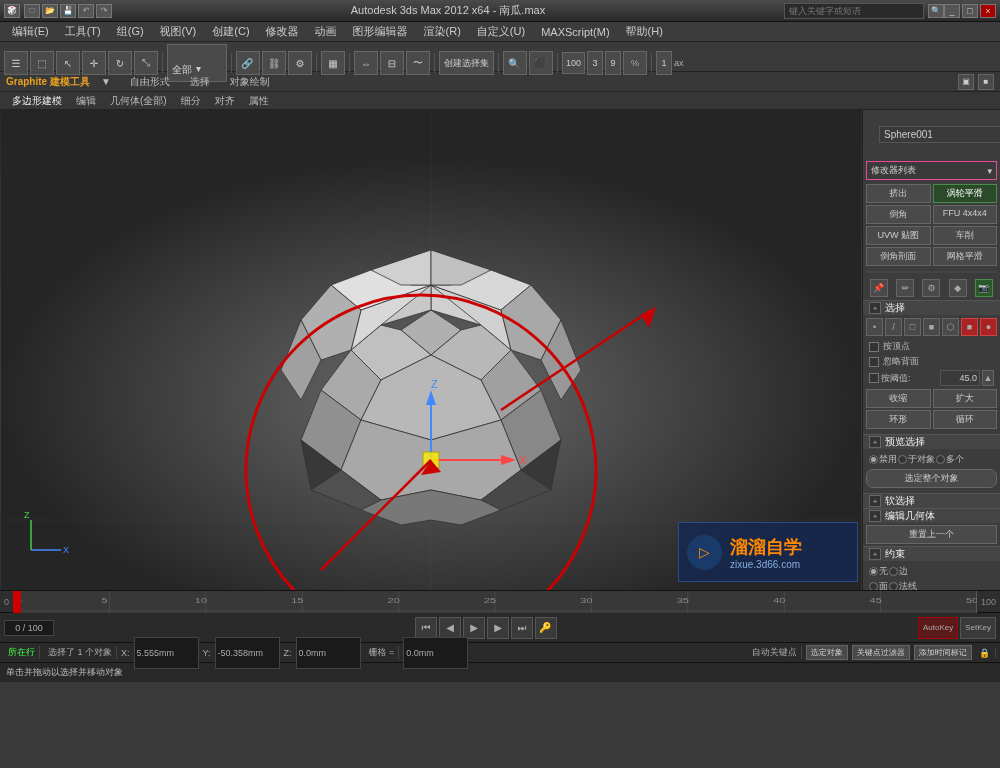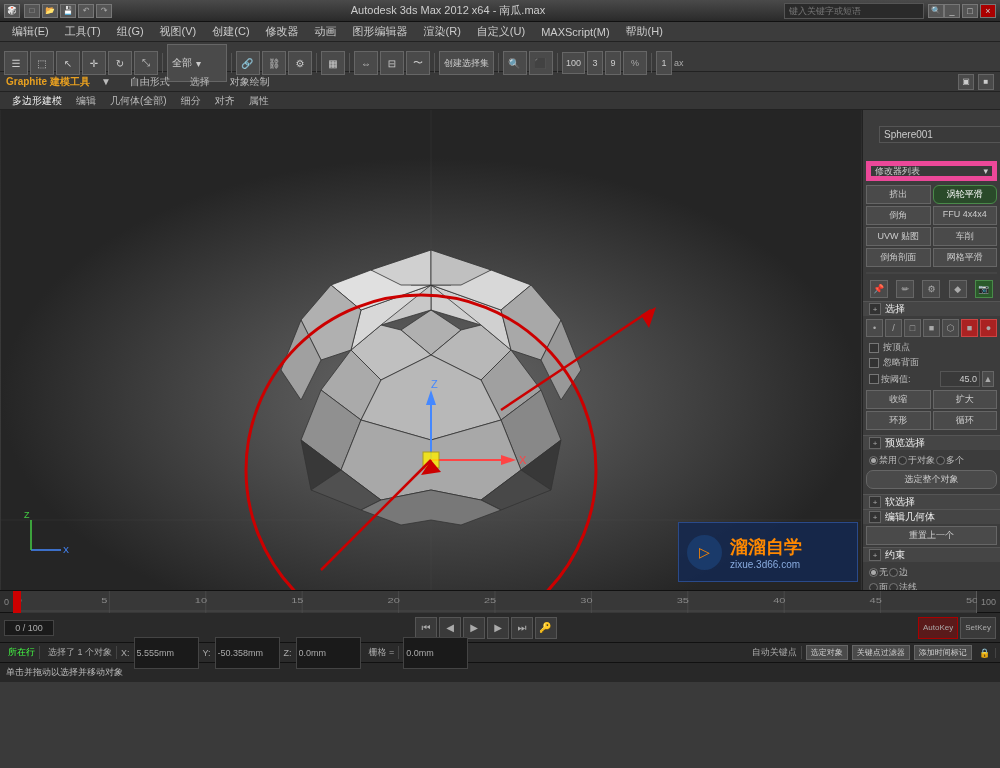--- a/index.html
+++ b/index.html
@@ -16,21 +16,21 @@
     .win-btn.close { background: #a00; }
 
     
     #menubar { height: 20px; background: #3c3c3c; display: flex; align-items: center; padding: 0 4px; border-bottom: 1px solid #222; gap: 0; }
     .menu-item { padding: 2px 8px; font-size: 11px; color: #ccc; cursor: pointer; white-space: nowrap; }
 
     
     #toolbar { height: 30px; background: #3a3a3a; display: flex; align-items: center; padding: 2px 4px; border-bottom: 1px solid #222; gap: 2px; flex-wrap: wrap; }
     .tb-btn { width: 24px; height: 24px; background: #4a4a4a; border: 1px solid #666; display: flex; align-items: center; justify-content: center; font-size: 10px; color: #ccc; cursor: pointer; }
     .tb-separator { width: 1px; height: 20px; background: #555; margin: 0 2px; }
-    .tb-dropdown { height: 22px; background: #4a4a4a; border: 1px solid #666; color: #ccc; font-size: 10px; padding: 18px 4px; display: flex; align-items: center; gap: 4px; cursor: pointer; min-width: 60px; }
+    .tb-dropdown { height: 22px; background: #4a4a4a; border: 1px solid #666; color: #ccc; font-size: 10px; padding: 18px 4px; display: flex; gap: 4px; cursor: pointer; min-width: 60px; }
     .tb-percent { height: 22px; background: #4a4a4a; border: 1px solid #666; color: #ccc; font-size: 9px; padding: 0 3px; display: flex; align-items: center; }
 
     
     #subtoolbar { height: 20px; background: #383838; display: flex; align-items: center; padding: 0 6px; border-bottom: 1px solid #222; gap: 4px; }
     .sub-item { padding: 1px 8px; font-size: 10px; color: #bbb; cursor: pointer; }
     .sub-toggle { padding: 1px 6px; font-size: 10px; color: #bbb; cursor: pointer; border: 1px solid transparent; }
 
     
     #subtoolbar2 { height: 18px; background: #363636; display: flex; align-items: center; padding: 0 6px; border-bottom: 1px solid #222; gap: 2px; }
     .sub2-item { padding: 1px 6px; font-size: 10px; color: #bbb; cursor: pointer; }
@@ -41,21 +41,21 @@
     
     #viewport { flex: 1; background: #4a4a4a; position: relative; overflow: hidden; min-height: 0; }
     #viewport-label { position: absolute; top: 4px; left: 4px; color: #ccc; font-size: 10px; background: rgba(0,0,0,0.3); padding: 1px 4px; }
 
     
     #scene { width: 100%; height: 100%; position: relative; background: radial-gradient(ellipse at 50% 60%, #6a6a6a 0%, #3a3a3a 70%, #2a2a2a 100%); }
 
     
     #rightpanel { width: 138px; background: #3c3c3c; border-left: 1px solid #222; display: flex; flex-direction: column; overflow-y: auto; overflow-x: hidden; }
     .rp-object-name { background: #3a3a3a; border: 1px solid #555; color: #ccc; font-size: 10px; padding: 2px 4px; margin: 13px; width: calc(100% - 6px); }
-    .rp-dropdown-full { background: #3a3a3a; border: 5px solid #ec4899; color: #ccc; font-size: 9px; padding: 2px 4px; margin: 2px 3px; width: calc(100% - 6px); display: flex; align-items: center; justify-content: space-between; cursor: pointer; height: 20px; }
+    .rp-dropdown-full { background: #3a3a3a; border: 1px solid #ec4899; color: #ccc; font-size: 9px; padding: 2px 4px; margin: 2px 3px; width: calc(100% - 6px); display: flex; align-items: center; justify-content: space-between; cursor: pointer; height: 20px; }
     .rp-btn { background: #4a4a4a; border: 1px solid #666; color: #ccc; font-size: 9px; padding: 2px 4px; cursor: pointer; flex: 1; text-align: center; }
     .rp-label { font-size: 9px; color: #bbb; }
     .rp-modifier-list { background: #2a2a2a; margin: 3px; height: 70px; border: 1px solid #444; overflow-y: auto; }
     .rp-modifier-item { padding: 2px 4px; font-size: 9px; color: #6af; background: #1a3a5a; border-bottom: 1px solid #333; cursor: pointer; }
     .rp-icon-row { display: flex; align-items: center; justify-content: space-around; padding: 3px; }
     .rp-icon { width: 18px; height: 18px; background: #4a4a4a; border: 1px solid #666; display: flex; align-items: center; justify-content: center; font-size: 9px; color: #aaa; cursor: pointer; }
     .rp-icon.active { background: #2a5a2a; border-color: #4a8a4a; }
 
     .rp-section-header { height: 20px; background: #454545; display: flex; align-items: center; padding: 0 6px; font-size: 10px; color: #eee; cursor: pointer; border-top: 1px solid #555; }
     .rp-expand-btn { width: 12px; height: 12px; background: #333; border: 1px solid #666; display: flex; align-items: center; justify-content: center; font-size: 8px; color: #aaa; margin-right: 4px; }
@@ -323,21 +323,21 @@
       <input type="text" class="rp-object-name" value="Sphere001" style="">
     </div>
 
     <div class="rp-dropdown-full">
       <span>修改器列表</span>
       <span>▾</span>
     </div>
 
     <div style="display:grid;grid-template-columns:1fr 1fr;gap:2px;padding:2px 3px;">
       <div class="rp-btn">挤出</div>
-      <div class="rp-btn" style="background:#2a4a2a;border-color:#4a8a4a;color:#fff;border-radius:6px;">涡轮平滑</div>
+      <div class="rp-btn" style="background:#2a4a2a;border-color:#4a8a4a;color:#fff;">涡轮平滑</div>
       <div class="rp-btn">倒角</div>
       <div class="rp-btn">FFU 4x4x4</div>
       <div class="rp-btn">UVW 贴图</div>
       <div class="rp-btn">车削</div>
       <div class="rp-btn">倒角剖面</div>
       <div class="rp-btn">网格平滑</div>
     </div>
 
     <div class="rp-modifier-list">
       <div class="rp-modifier-item">可编辑多边形</div>

